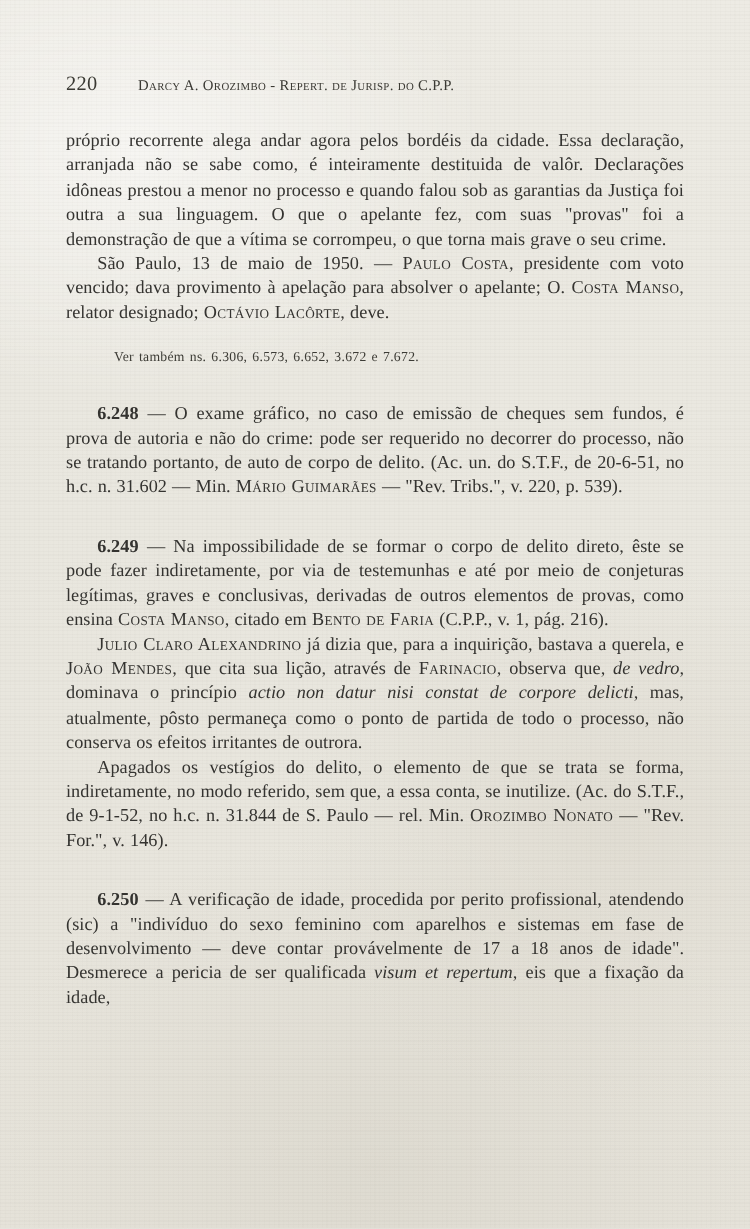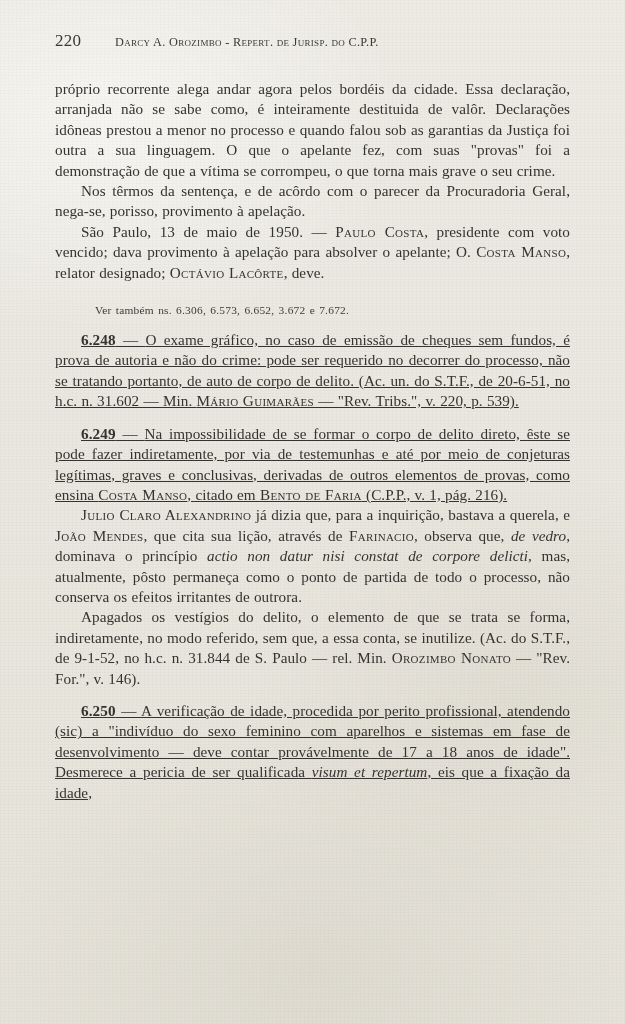--- a/index.html
+++ b/index.html
@@ -35,21 +35,21 @@
     background:
       repeating-linear-gradient(0deg, rgba(120,115,105,.035) 0px, rgba(120,115,105,.035) 1px, rgba(0,0,0,0) 1px, rgba(0,0,0,0) 3px),
       repeating-linear-gradient(90deg, rgba(120,115,105,.025) 0px, rgba(120,115,105,.025) 1px, rgba(0,0,0,0) 1px, rgba(0,0,0,0) 4px);
     mix-blend-mode: multiply;
     opacity:.75;
   }
 
   .content {
     position: relative;
     z-index: 2;
-    padding: 31px 55px 0 55px;
+    padding: 60px 55px 0 55px;
   }
 
   
   .running-head {
     display: flex;
     align-items: baseline;
     height: 22px;
     margin: 0 0 26px 0;
   }
   .folio {
@@ -100,37 +100,36 @@
   
   .article-heading {
     font-size: 19px;
     margin: 24px 0 18px 0;
     letter-spacing: .2px;
     color: #33322e;
   }
   .article-heading .art-word { font-style: italic; }
   .article-heading .art-num  { font-style: normal; }
 
-  .entry { margin-top: 12px; text-decoration: underline; }
+  .entry { margin-top: 29px; }
   .sub   { margin-top: 0px; }
 </style>
 </head>
 <body>
 
 <div class="page">
   <div class="content">
 
     <div class="running-head">
       <span class="folio">220</span>
       <span class="head-title sc">Darcy A. Orozimbo - Repert. de Jurisp. do C.P.P.</span>
     </div>
 
     <p class="para cont"><span>próprio recorrente alega andar agora pelos bordéis da cidade. Essa declaração, arranjada não se sabe como, é inteiramente destituida de valôr. Declarações idôneas prestou a menor no processo e quando falou sob as garantias da Justiça foi outra a sua linguagem. O que o apelante fez, com suas "provas" foi a demonstração de que a vítima se corrompeu, o que torna mais grave o seu crime.</span></p>
 
-    <p class="para indent"><span>Nos têrmos da sentença, e de acôrdo com o parecer da Procuradoria Geral, nega-se, porisso, provimento à apelação.</span></p>
 
     <p class="para indent"><span>São Paulo, 13 de maio de 1950. — </span><span class="sc">Paulo Costa</span><span>, presidente com voto vencido; dava provimento à apelação para absolver o apelante; O. </span><span class="sc">Costa Manso</span><span>, relator designado; </span><span class="sc">Octávio Lacôrte</span><span>, deve.</span></p>
 
     <p class="xref"><span>Ver também ns. 6.306, 6.573, 6.652, 3.672 e 7.672.</span></p>
 
 
     <p class="para indent entry"><span class="bold-num">6.248</span><span> — </span><span>O exame gráfico, no caso de emissão de cheques sem fundos, é prova de autoria e não do crime: pode ser requerido no decorrer do processo, não se tratando portanto, de auto de corpo de delito. (Ac. un. do S.T.F., de 20-6-51, no h.c. n. 31.602 — Min. </span><span class="sc">Mário Guimarães</span><span> — "Rev. Tribs.", v. 220, p. 539).</span></p>
 
     <p class="para indent entry"><span class="bold-num">6.249</span><span> — </span><span>Na impossibilidade de se formar o corpo de delito direto, êste se pode fazer indiretamente, por via de testemunhas e até por meio de conjeturas legítimas, graves e conclusivas, derivadas de outros elementos de provas, como ensina </span><span class="sc">Costa Manso</span><span>, citado em </span><span class="sc">Bento de Faria</span><span> (C.P.P., v. 1, pág. 216).</span></p>
 

